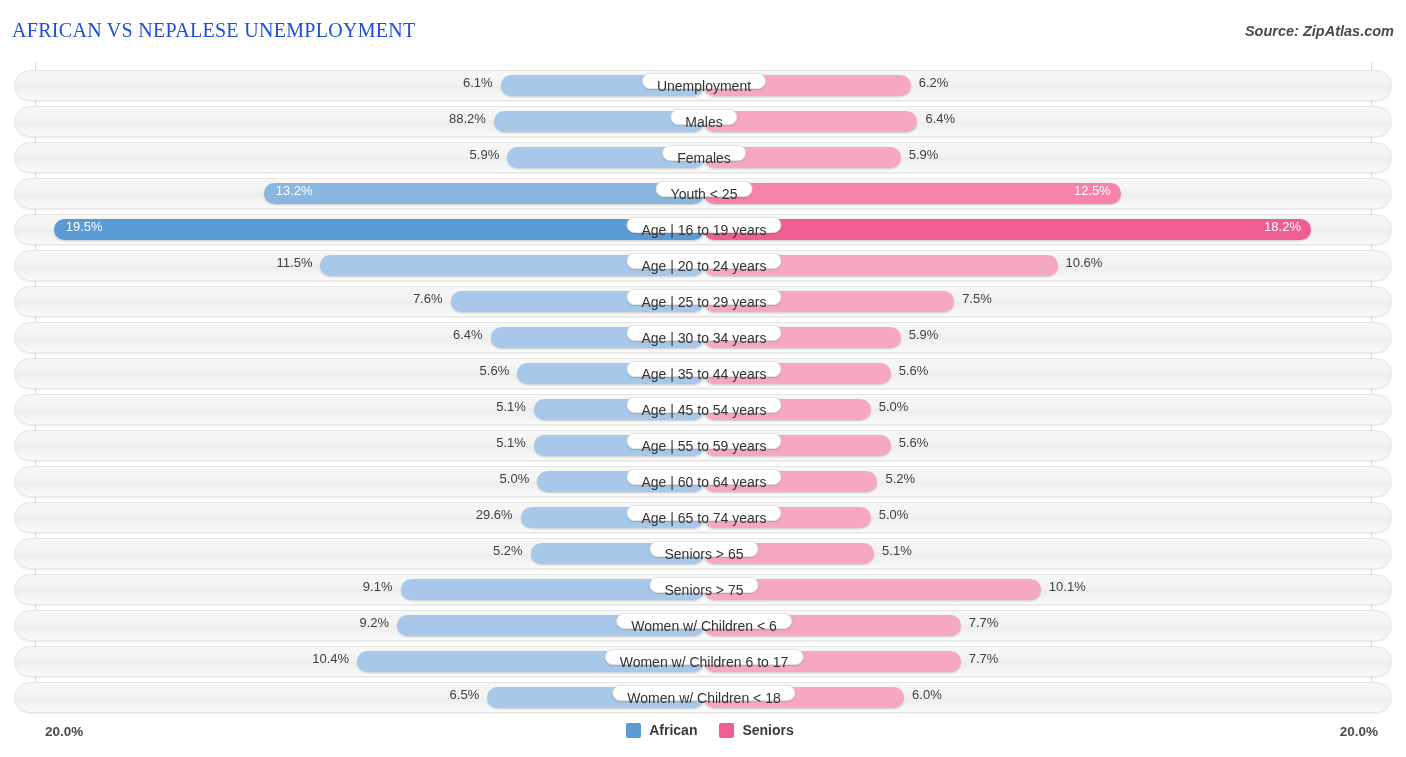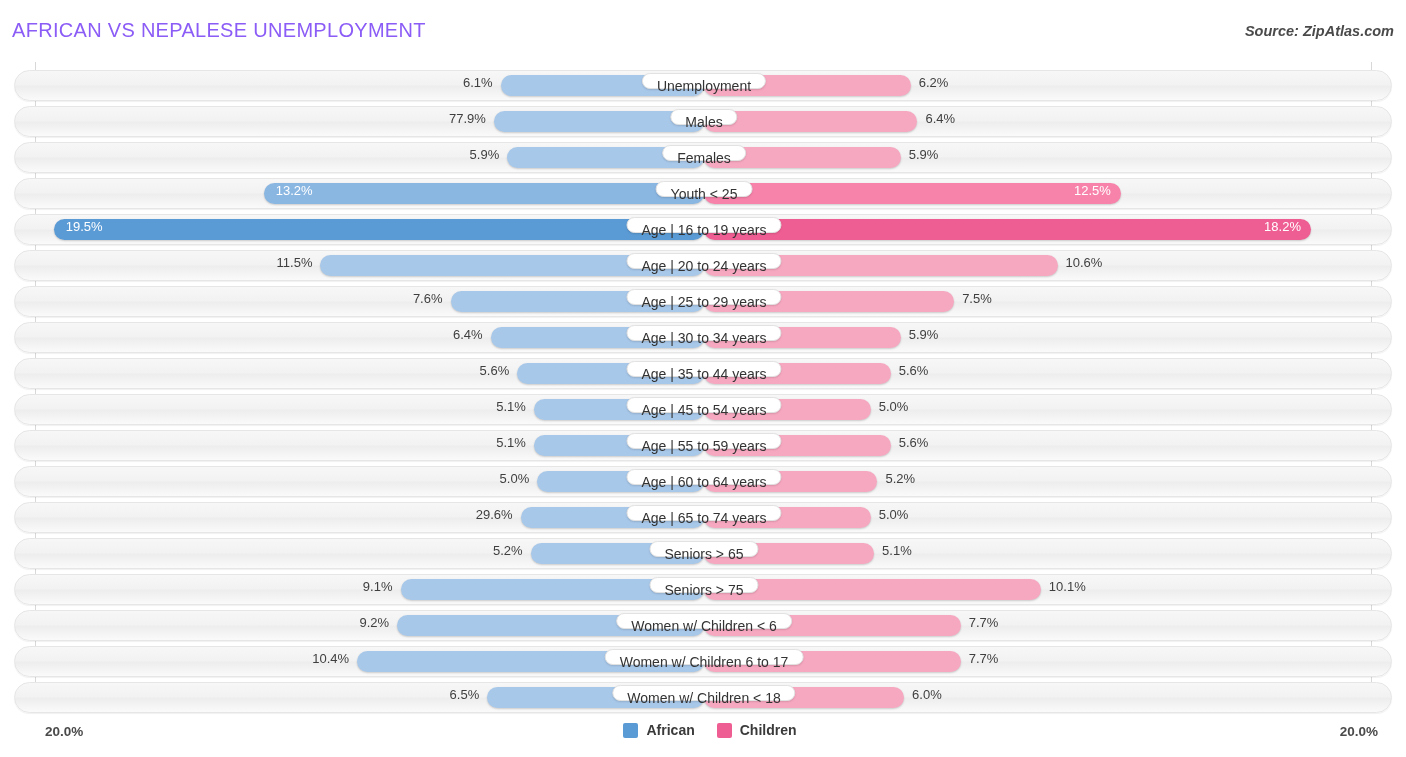--- a/index.html
+++ b/index.html
@@ -9,22 +9,22 @@
     background:#ffffff;
     font-family:"Liberation Sans","DejaVu Sans",sans-serif;
     color:#3a3a3a;
     overflow:hidden;
     position:relative;
   }
   
   #header{position:absolute;left:0;top:0;width:1406px;height:62px;}
   #chart-title{
     position:absolute;left:12px;top:19px;
-    font-size:20px;letter-spacing:.3px;color:#8b5cf6;
-    font-weight:400;white-space:nowrap;
+    font-size:20px;letter-spacing:.3px;color:#1d4ed8;
+    font-weight:400;white-space:nowrap;font-family:Liberation Serif, serif;
   }
   #source-note{
     position:absolute;right:12px;top:23px;
     font-size:14.5px;font-style:italic;font-weight:bold;
     color:#4a4a4a;white-space:nowrap;
   }
   
   #plot{position:absolute;left:0;top:62px;width:1406px;height:648px;}
   .axis-line{position:absolute;top:0;width:1px;height:648px;background:#d8d8d8;}
   #axis-left{left:35px;}
@@ -93,21 +93,21 @@
 
 <div class="row" style="top: 8px;">
       <div class="bar left bar-shadow" style="left: 485.565px; width: 203.435px; background: rgb(168, 200, 234);"></div>
       <div class="val lout" style="left: 423.565px; width: 54px;">6.1%</div>
       <div class="bar right bar-shadow" style="left: 689px; width: 206.77px; background: rgb(247, 168, 193);"></div>
       <div class="val rout" style="left: 903.77px;">6.2%</div>
       <div class="cat" style="left: 689px;">Unemployment</div>
     </div>
     <div class="row" style="top: 44px;">
       <div class="bar left bar-shadow" style="left: 478.895px; width: 210.105px; background: rgb(168, 200, 234);"></div>
-      <div class="val lout" style="left: 416.895px; width: 54px;">77.9%</div>
+      <div class="val lout" style="left: 416.895px; width: 54px;">88.2%</div>
       <div class="bar right bar-shadow" style="left: 689px; width: 213.44px; background: rgb(247, 168, 193);"></div>
       <div class="val rout" style="left: 910.44px;">6.4%</div>
       <div class="cat" style="left: 689px;">Males</div>
     </div>
     <div class="row" style="top: 80px;">
       <div class="bar left bar-shadow" style="left: 492.235px; width: 196.765px; background: rgb(168, 200, 234);"></div>
       <div class="val lout" style="left: 430.235px; width: 54px;">5.9%</div>
       <div class="bar right bar-shadow" style="left: 689px; width: 196.765px; background: rgb(247, 168, 193);"></div>
       <div class="val rout" style="left: 893.765px;">5.9%</div>
       <div class="cat" style="left: 689px;">Females</div>
@@ -222,16 +222,16 @@
 <div id="footer">
   <div id="axis-label-left">20.0%</div>
   <div id="axis-label-right">20.0%</div>
   <div id="legend">
     <div class="legend-item">
       <span class="legend-swatch" style="background: rgb(91, 155, 213);"></span>
       <span class="legend-label">African</span>
     </div>
     <div class="legend-item">
       <span class="legend-swatch" style="background: rgb(239, 94, 147);"></span>
-      <span class="legend-label">Children</span>
+      <span class="legend-label">Seniors</span>
     </div>
   </div>
 </div>
 
 </body></html>

